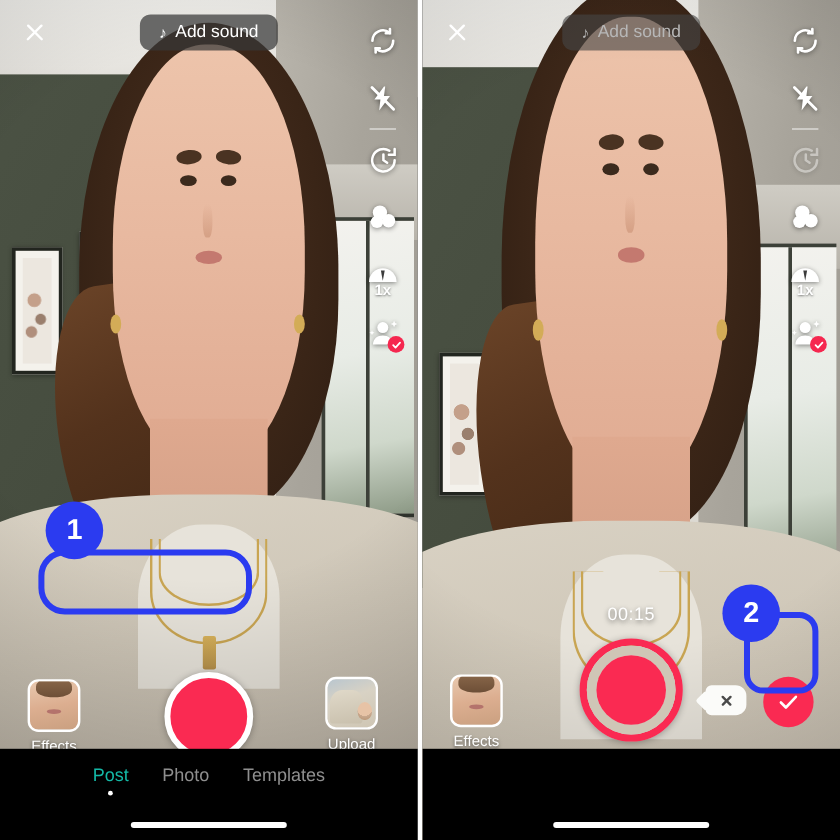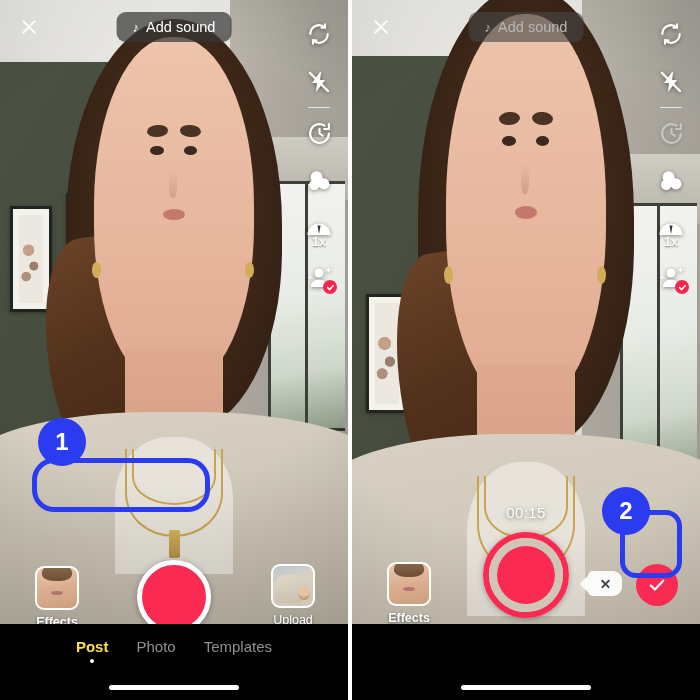--- a/index.html
+++ b/index.html
@@ -186,21 +186,21 @@
   .mode-item.active {
     background:#f2f1ee; color:#111; font-weight:700; text-shadow:none;
     padding: 6px 14px;
   }
 
   
   .capture-row {
     position:absolute; left:0; right:0; bottom: 40px; height: 100px;
   }
   .side-thumb { position:absolute; width:46px; text-align:center; cursor:pointer; }
-  .side-thumb.effects { left: 34px; top: 6px; font-weight: bold; }
+  .side-thumb.effects { left: 22px; top: 6px; }
   .side-thumb.upload { right: 32px; top: 4px; }
   .thumb-img {
     width: 44px; height: 44px; border-radius: 9px; border: 2px solid #fff;
     overflow:hidden; position:relative; margin: 0 auto;
   }
   .thumb-img.effects-img {
     background: linear-gradient(170deg,#e8c8ae 0%, #dcae90 50%, #caa080 100%);
   }
   .thumb-img.effects-img:before {
     content:""; position:absolute; left:12%; top:-10%; width:76%; height:42%;
@@ -279,21 +279,21 @@
     cursor:pointer;
   }
 
   
   .tab-bar {
     position:absolute; left:0; right:0; bottom:0; height:76px;
     background:#000; display:flex; flex-direction:column; align-items:center;
   }
   .tabs { display:flex; gap:28px; margin-top: 14px; }
   .tab { color:#8f8f8f; font-size:15px; cursor:pointer; position:relative; padding-bottom:8px;}
-  .tab.active { color:#fde047; font-weight:700; }
+  .tab.active { color:#14b8a6; font-weight:400; }
   .tab.active:after {
     content:""; position:absolute; left:50%; transform:translateX(-50%);
     bottom:0; width:4px; height:4px; border-radius:50%; background:#fff;
   }
   .home-indicator {
     position:absolute; bottom: 10px; left:50%; transform:translateX(-50%);
     width: 130px; height: 5px; border-radius:3px; background:#fff;
   }
   .black-base {
     position:absolute; left:0; right:0; bottom:0; height:76px; background:#000;

